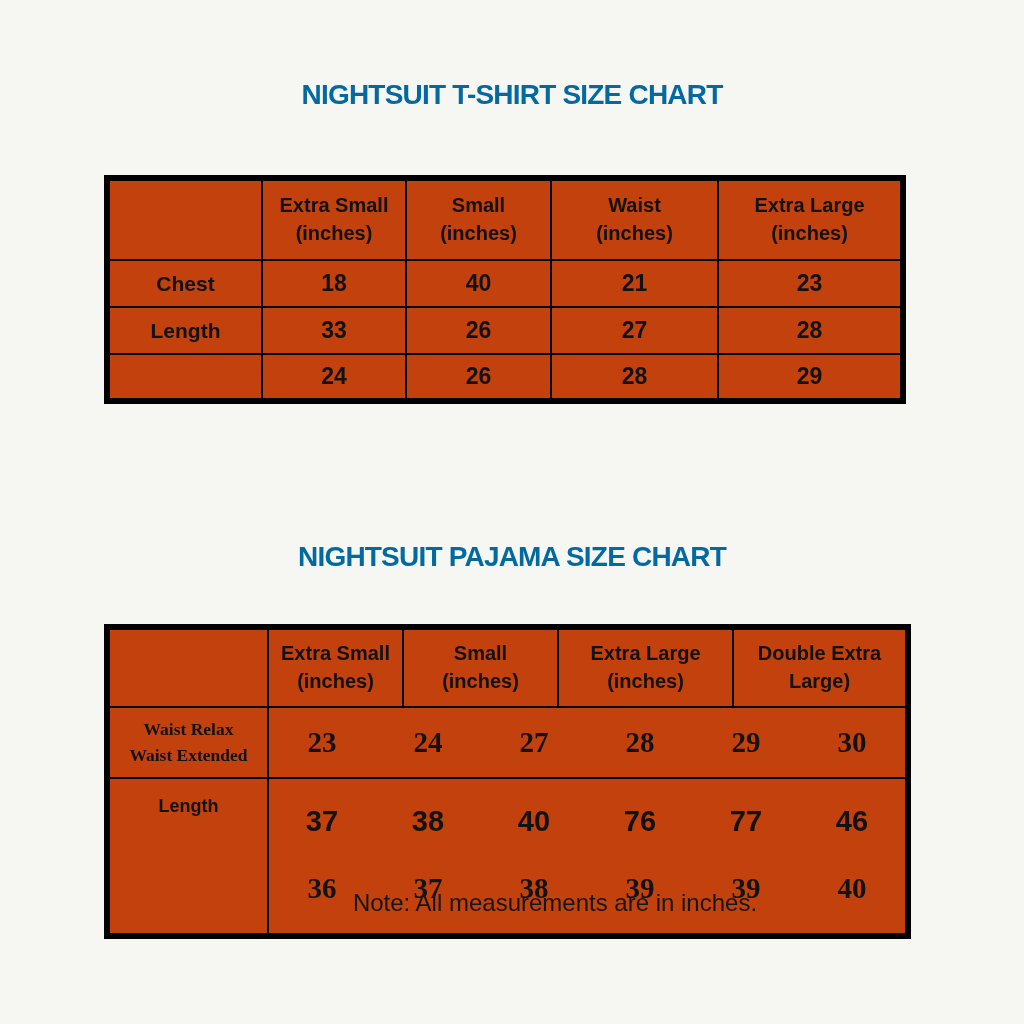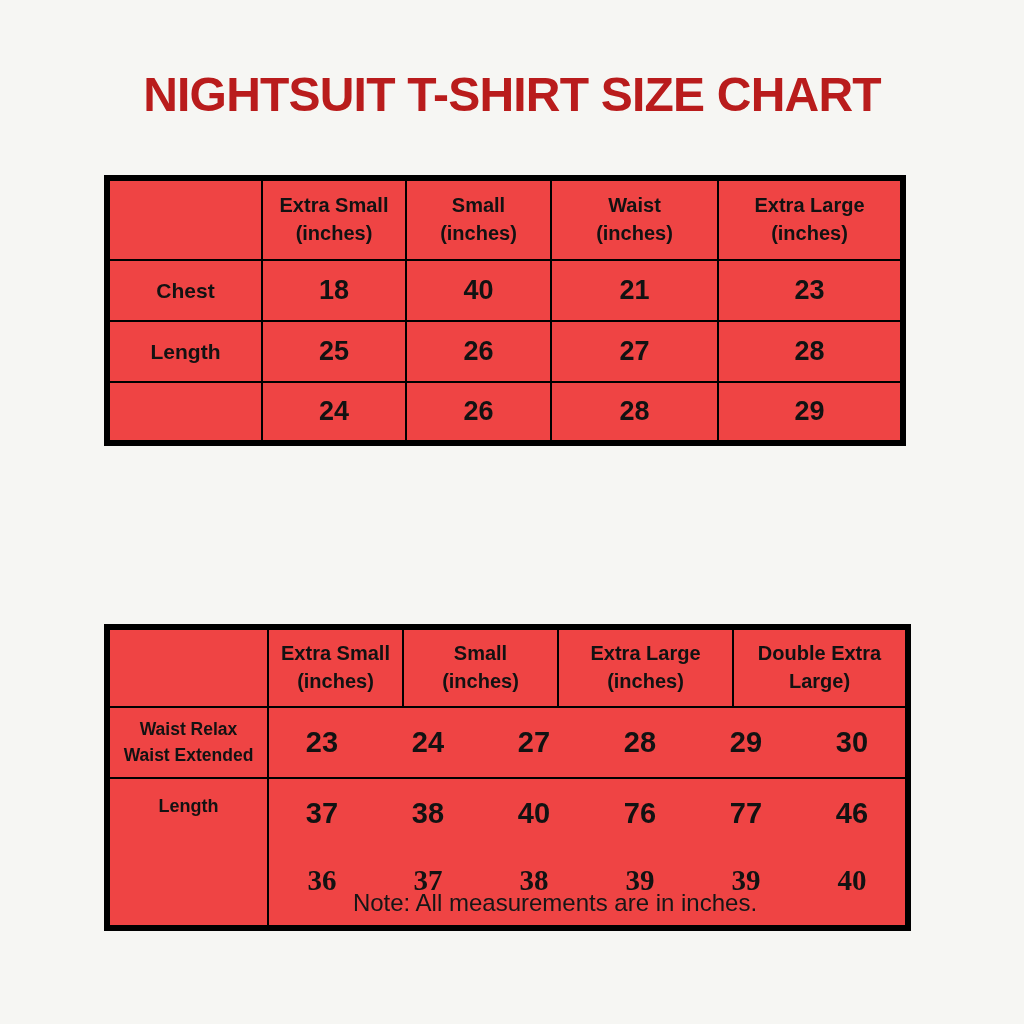--- a/index.html
+++ b/index.html
@@ -12,63 +12,63 @@
     font-family: "Liberation Sans", "DejaVu Sans", sans-serif;
     color: #141414;
     overflow: hidden;
   }
   .title {
     position: absolute;
     left: 0;
     width: 100%;
     text-align: center;
     font-weight: bold;
-    font-size: 48px;
+    font-size: 28px;
     line-height: 42px;
     letter-spacing: -0.8px;
-    color: #b91c1c;
+    color: #0369a1;
   }
   .title-1 { top: 74px; }
   .title-2 { top: 536px; }
 
   table.chart {
     position: absolute;
     border-collapse: collapse;
     table-layout: fixed;
-    background: #ef4444;
+    background: #c2410c;
     border: 6px solid #000;
   }
   table.chart th, table.chart td {
     border: 2px solid #000;
     text-align: center;
     vertical-align: middle;
     font-weight: bold;
     white-space: pre-line;
     color: #121212;
     padding: 0;
   }
 
   
   #tshirt-table { left: 104px; top: 175px; width: 796px; }
   #tshirt-table thead tr { height: 82px; }
-  #tshirt-table tbody tr { height: 61px; }
+  #tshirt-table tbody tr { height: 47px; }
   #tshirt-table thead th { font-size: 20px; line-height: 1.38; }
   #tshirt-table tbody th { font-size: 21px; }
-  #tshirt-table tbody td { font-size: 27px; }
+  #tshirt-table tbody td { font-size: 23px; }
 
   
   #pajama-table { left: 104px; top: 624px; width: 801px; }
   #pajama-table thead tr { height: 80px; }
   #pajama-table thead th { font-size: 20px; line-height: 1.38; }
-  #pajama-table tr.waist-row { height: 70px; }
+  #pajama-table tr.waist-row { height: 70px; font-family: Liberation Serif, serif; }
   #pajama-table tr.length-row { height: 88px; }
   .waist-label { font-size: 17.5px; line-height: 1.45; }
   .len-label { font-size: 18px; vertical-align: top !important; padding-top: 17px !important; }
   .merged-td { vertical-align: middle; }
-  .len-td { vertical-align: top !important; padding: 0 0 10px !important; margin-top: 24px; }
+  .len-td { vertical-align: top !important; padding: 8px 0 10px !important; margin-top: 24px; }
   .numline { display: flex; width: 100%; }
   .numline span {
     flex: 1 1 0;
     text-align: center;
     font-size: 29px;
     font-weight: bold;
     color: #121212;
   }
   .len-td .numline + .numline { margin-top: 16px; font-family: Liberation Serif, serif; }
 
@@ -116,35 +116,36 @@
     <tbody>
       <tr>
         <th>Chest</th>
         <td>18</td>
         <td>40</td>
         <td>21</td>
         <td>23</td>
       </tr>
       <tr>
         <th>Length</th>
-        <td>25</td>
+        <td>33</td>
         <td>26</td>
         <td>27</td>
         <td>28</td>
       </tr>
       <tr>
         <th></th>
         <td>24</td>
         <td>26</td>
         <td>28</td>
         <td>29</td>
       </tr>
     </tbody>
   </table>
 
+  <div class="title title-2">NIGHTSUIT PAJAMA SIZE CHART</div>
 
   <table class="chart" id="pajama-table">
     <colgroup>
       <col style="width:161px">
         <col style="width:135px">
         <col style="width:155px">
         <col style="width:175px">
         <col style="width:175px">
     </colgroup>
     <thead>

